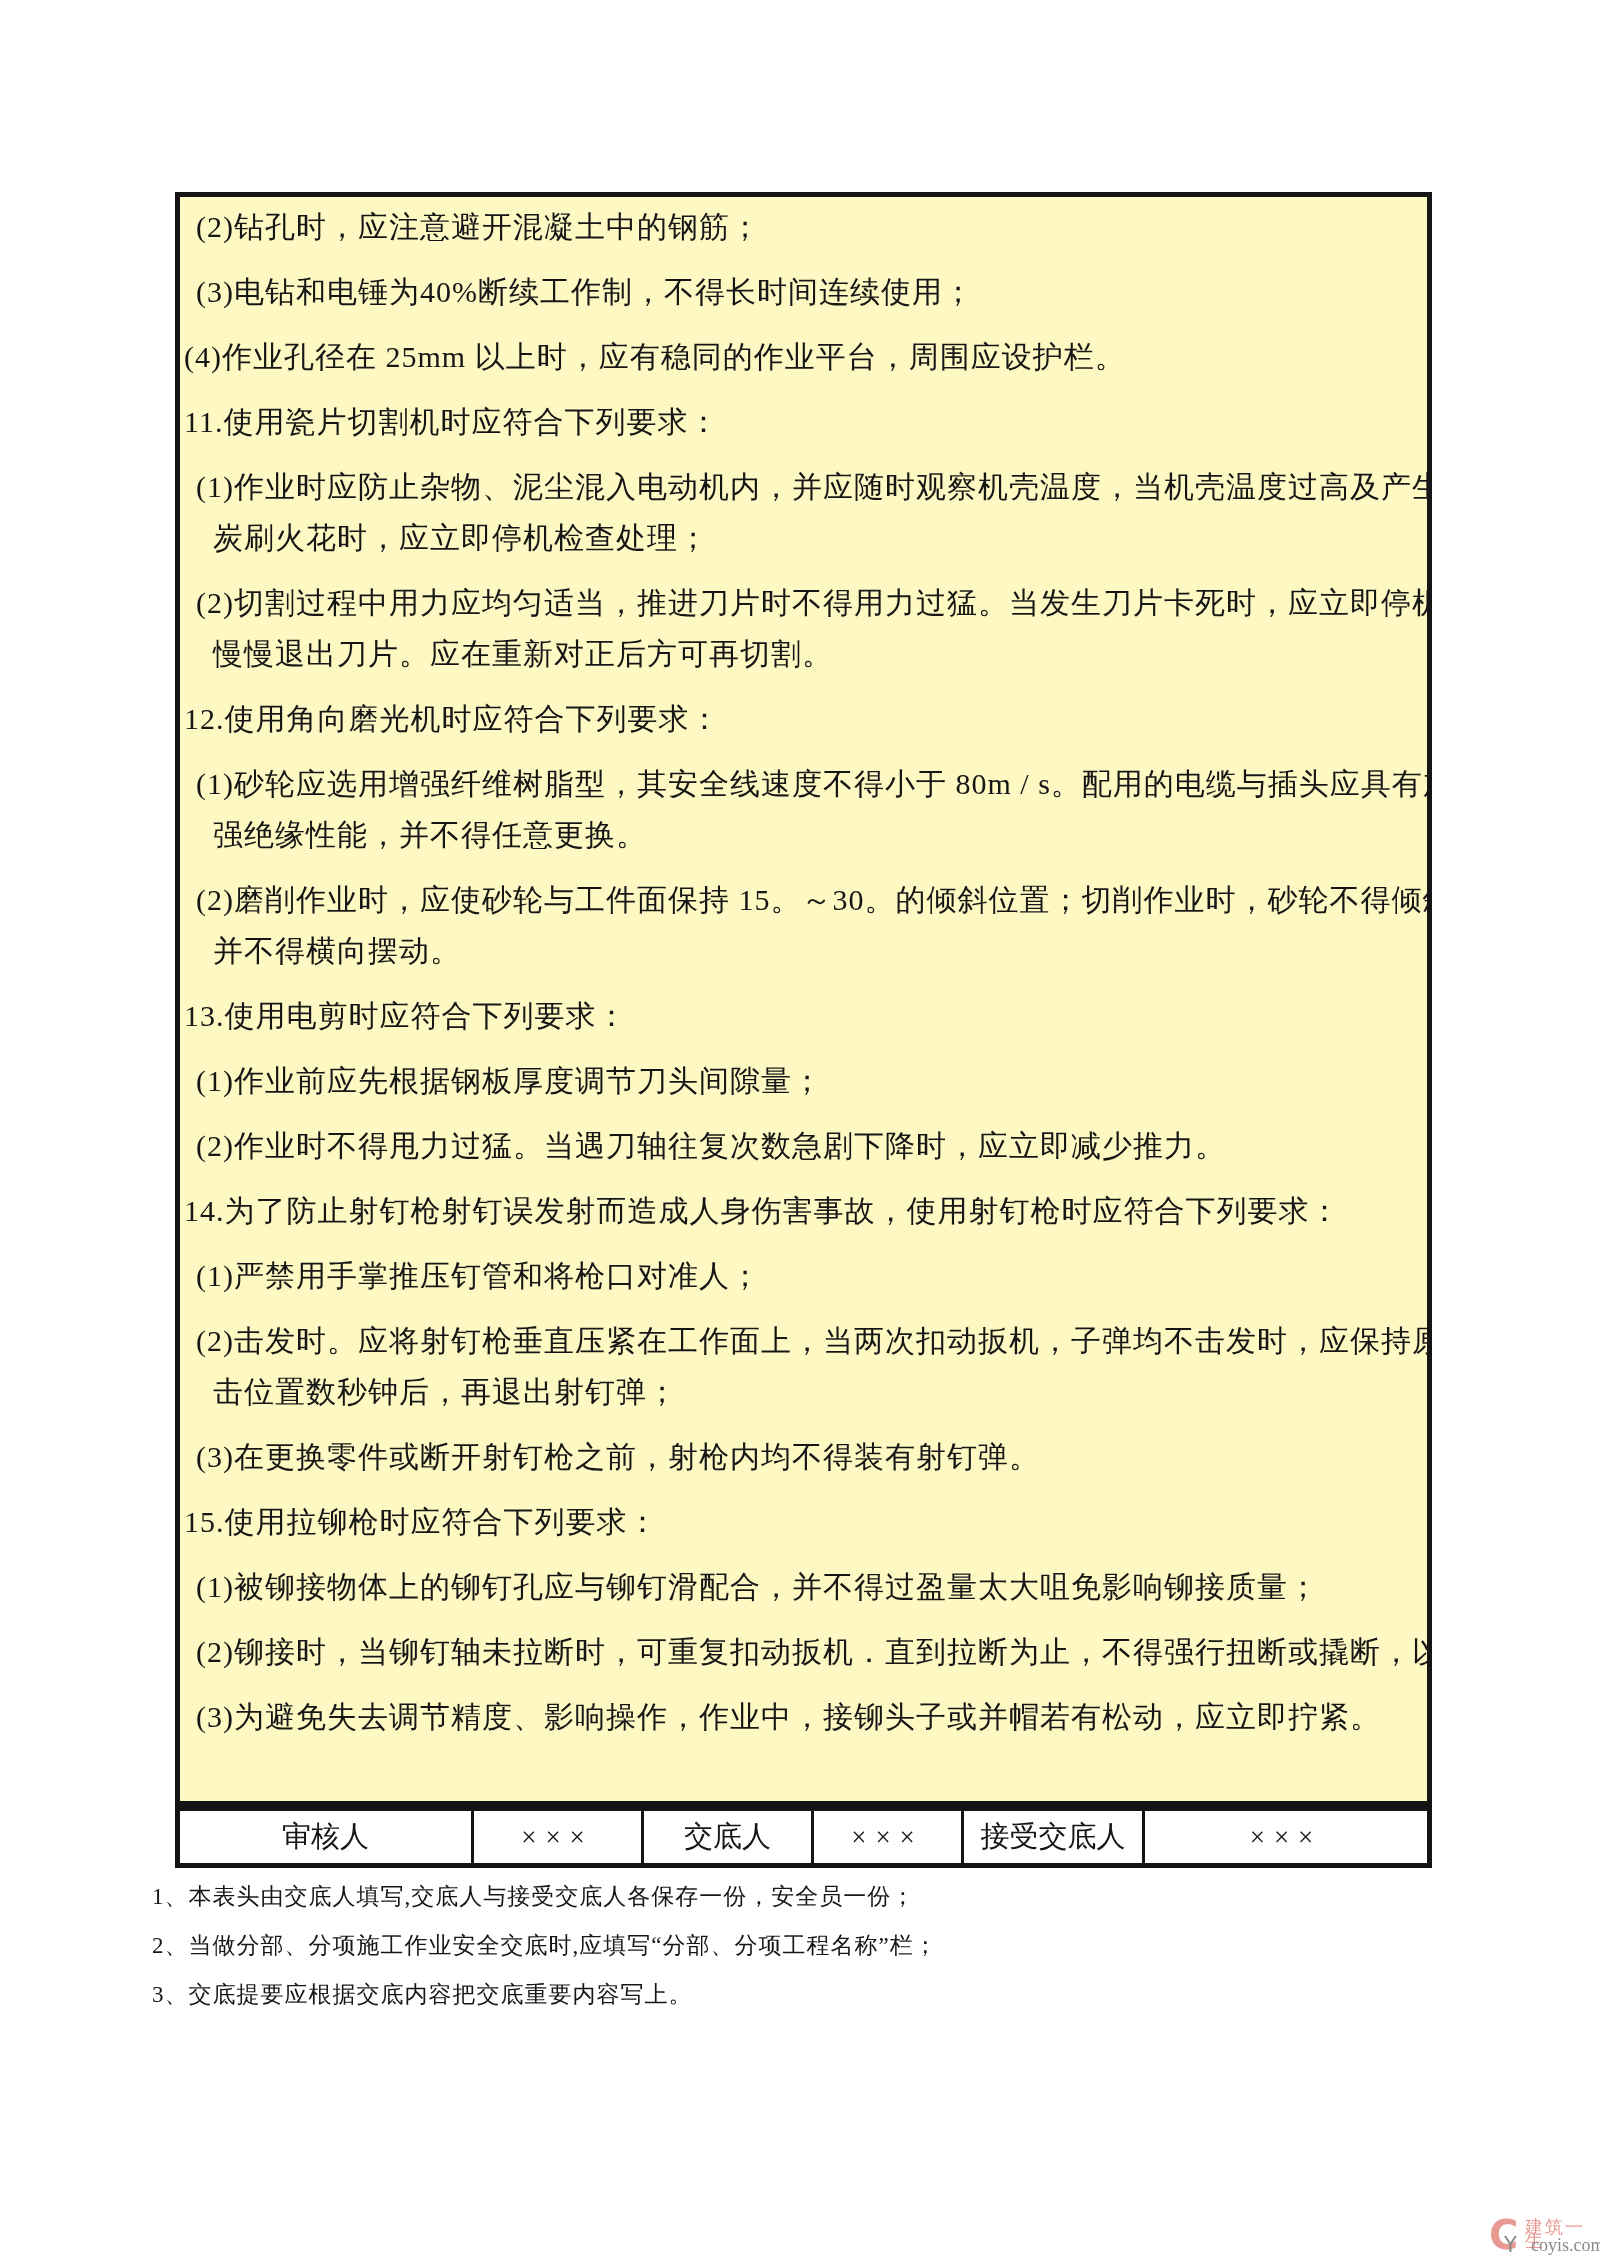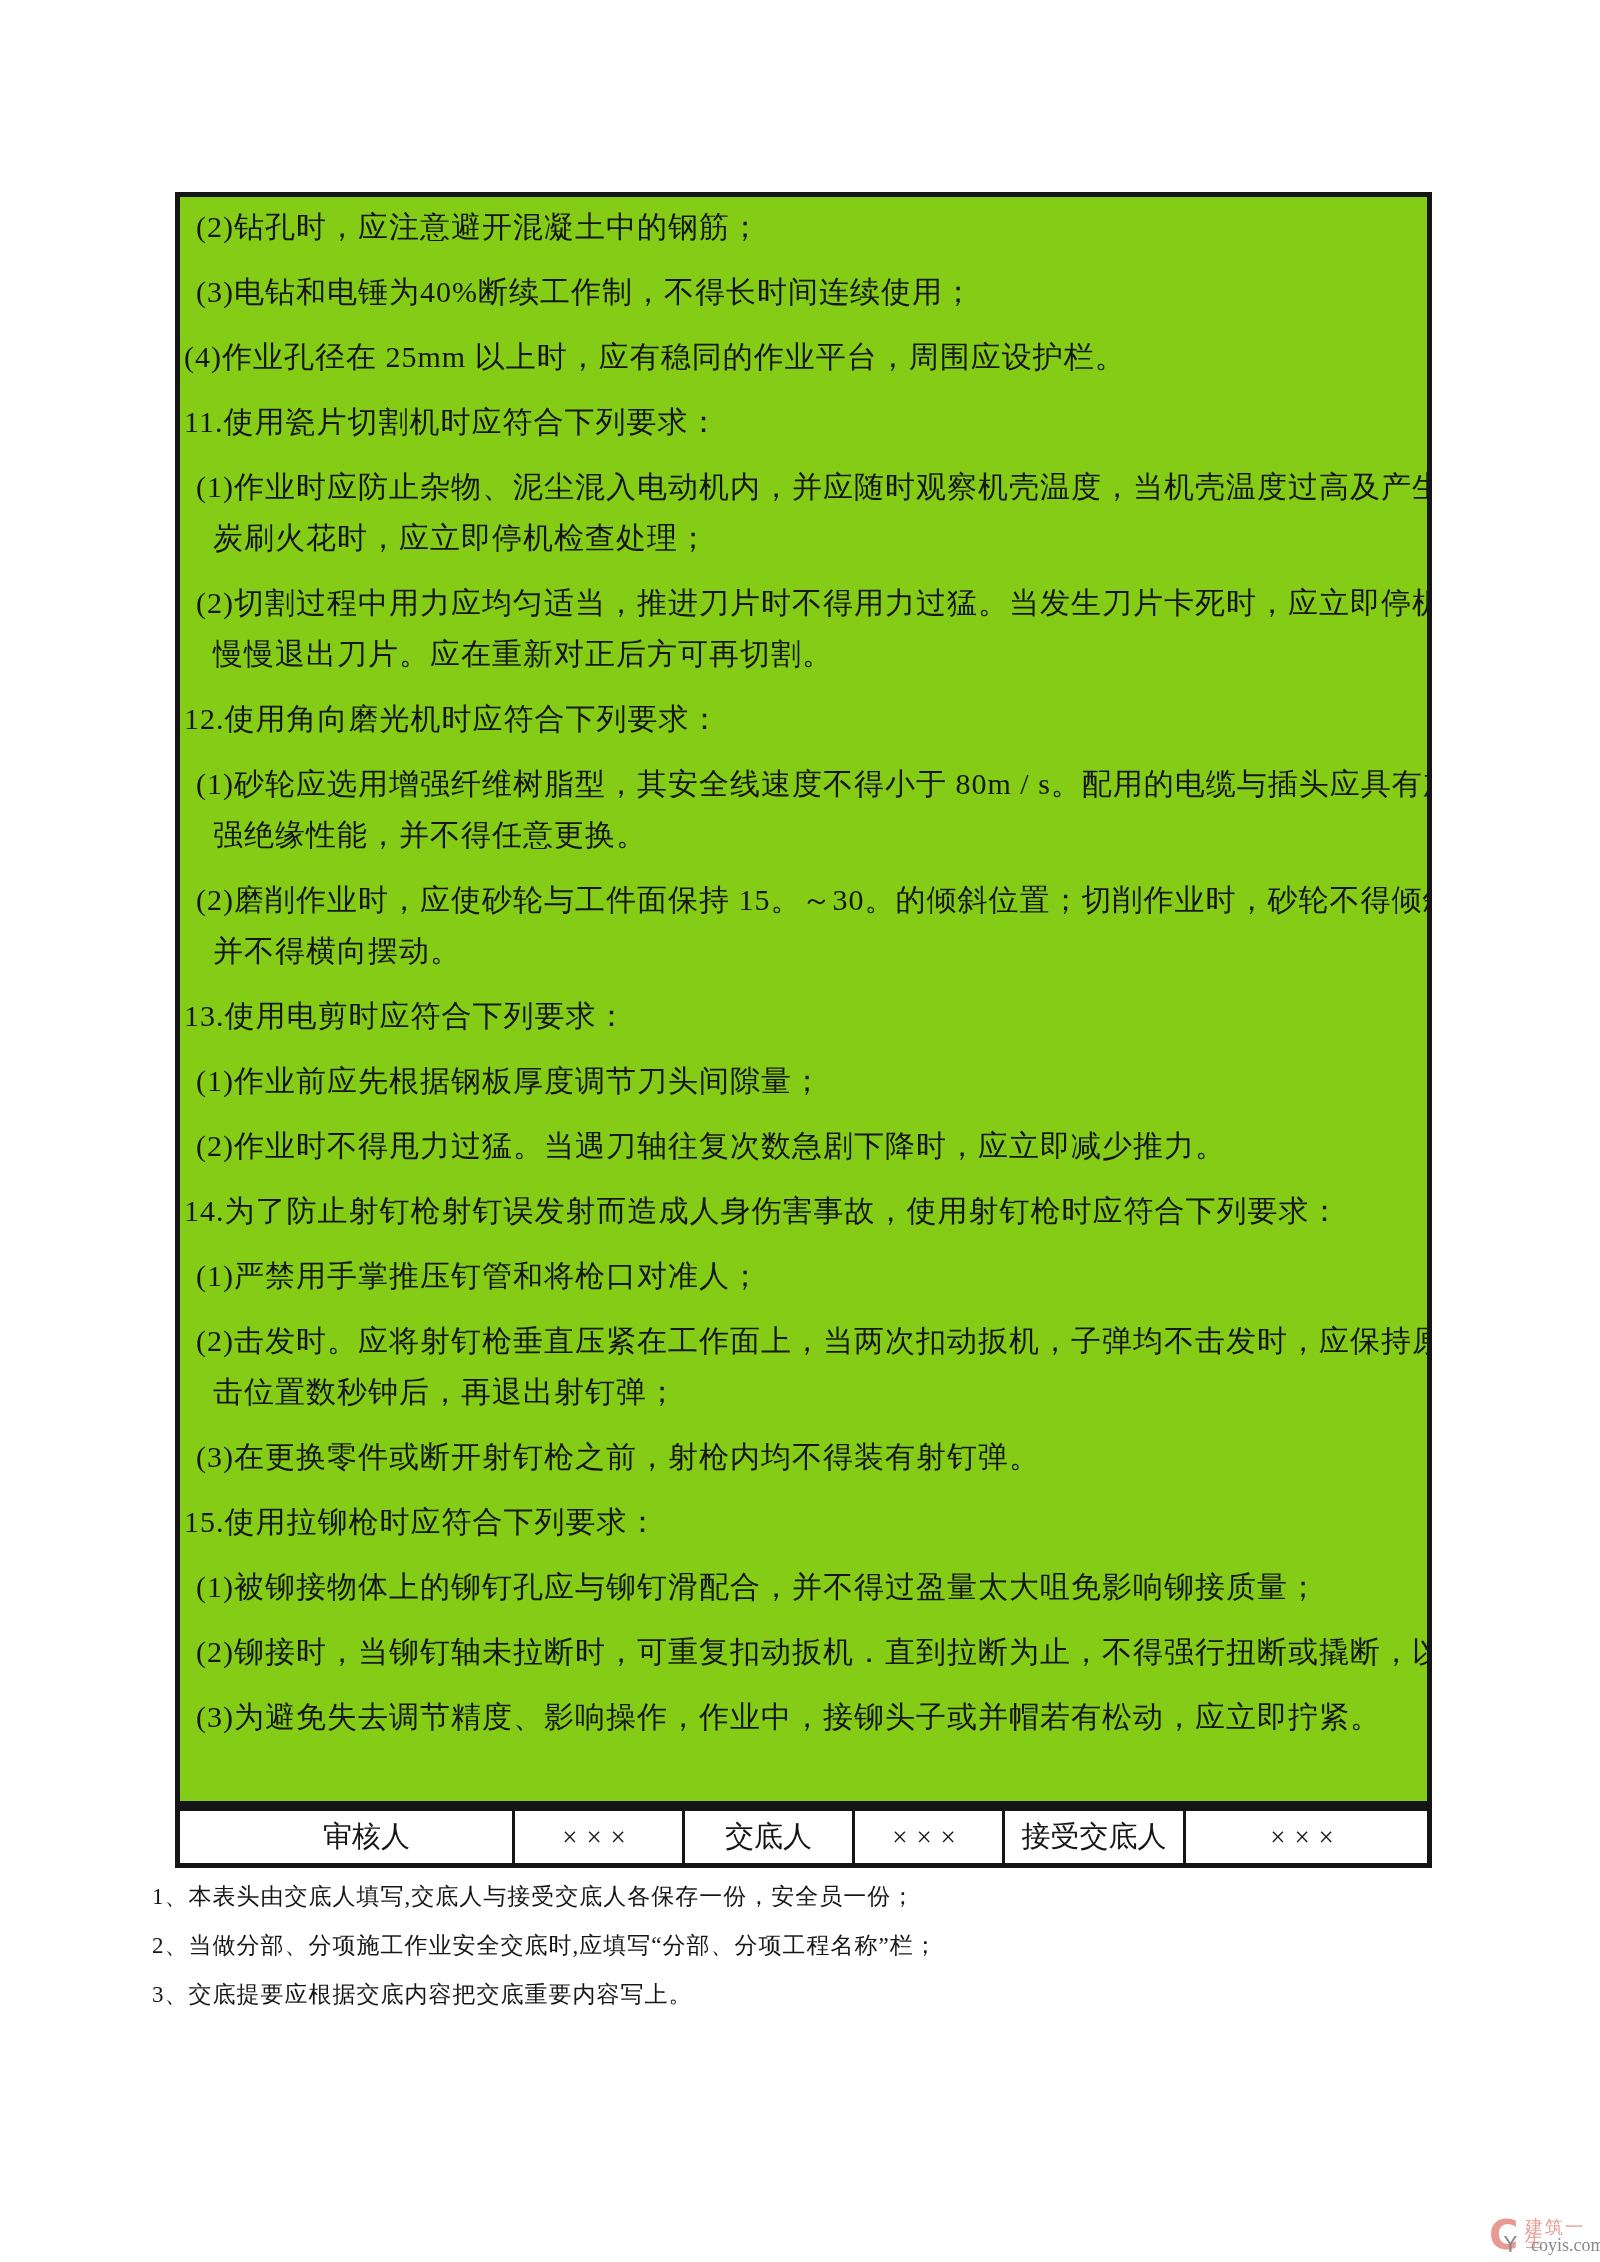--- a/index.html
+++ b/index.html
@@ -5,35 +5,35 @@
   html,body{margin:0;padding:0;}
   body{
     width:1600px;height:2262px;position:relative;background:#ffffff;
     font-family:"Liberation Serif","DejaVu Serif",serif;color:#161616;
     overflow:hidden;
   }
   
   .content-box{
     position:absolute;left:175px;top:192px;width:1257px;height:1614px;
     box-sizing:border-box;border:5px solid #151515;
-    padding:4px 8px 0 0;overflow:hidden;background:#84cc16;
+    padding:4px 8px 0 0;overflow:hidden;background:#fef9c3;
   }
   .line{
     font-size:30px;line-height:51px;white-space:nowrap;
     letter-spacing:1px;
   }
   .line.para{margin-top:14px;}
   .line.para:first-child{margin-top:0;}
   .ind0{margin-left:4px;}
   .ind1{margin-left:16px;}
   .ind2{margin-left:33px;}
   
   .sig-table{
     position:absolute;left:175px;top:1806px;width:1257px;height:62px;
-    box-sizing:border-box;border:5px solid #151515;display:flex;background:#fff;padding-left:41px;
+    box-sizing:border-box;border:5px solid #151515;display:flex;background:#fff;
   }
   .sig-cell{
     box-sizing:border-box;display:flex;align-items:center;justify-content:center;
     font-size:29px;border-left:3px solid #151515;white-space:nowrap;
   }
   .sig-cell:first-child{border-left:none;}
   .sig-cell.value{letter-spacing:9px;font-size:27px;}
   .w1{width:291px;} .w2{width:170px;} .w3{width:170px;}
   .w4{width:150px;} .w5{width:181px;} .w6{flex:1;}
   

